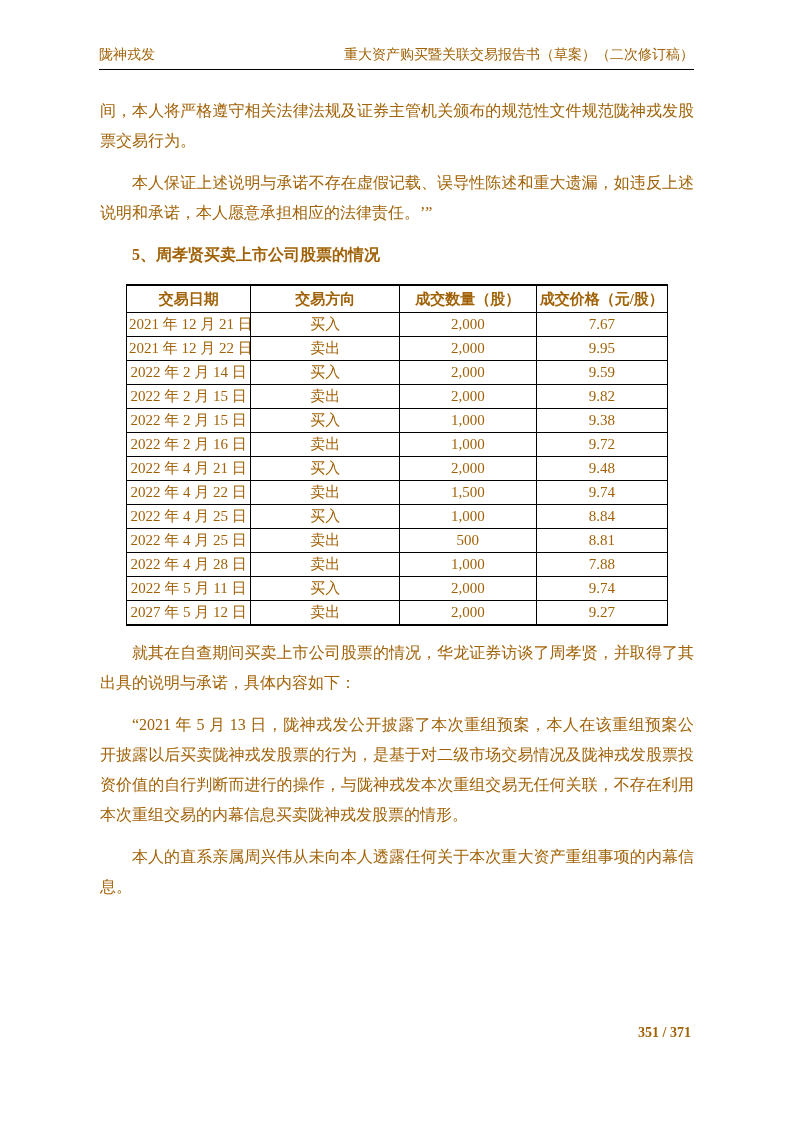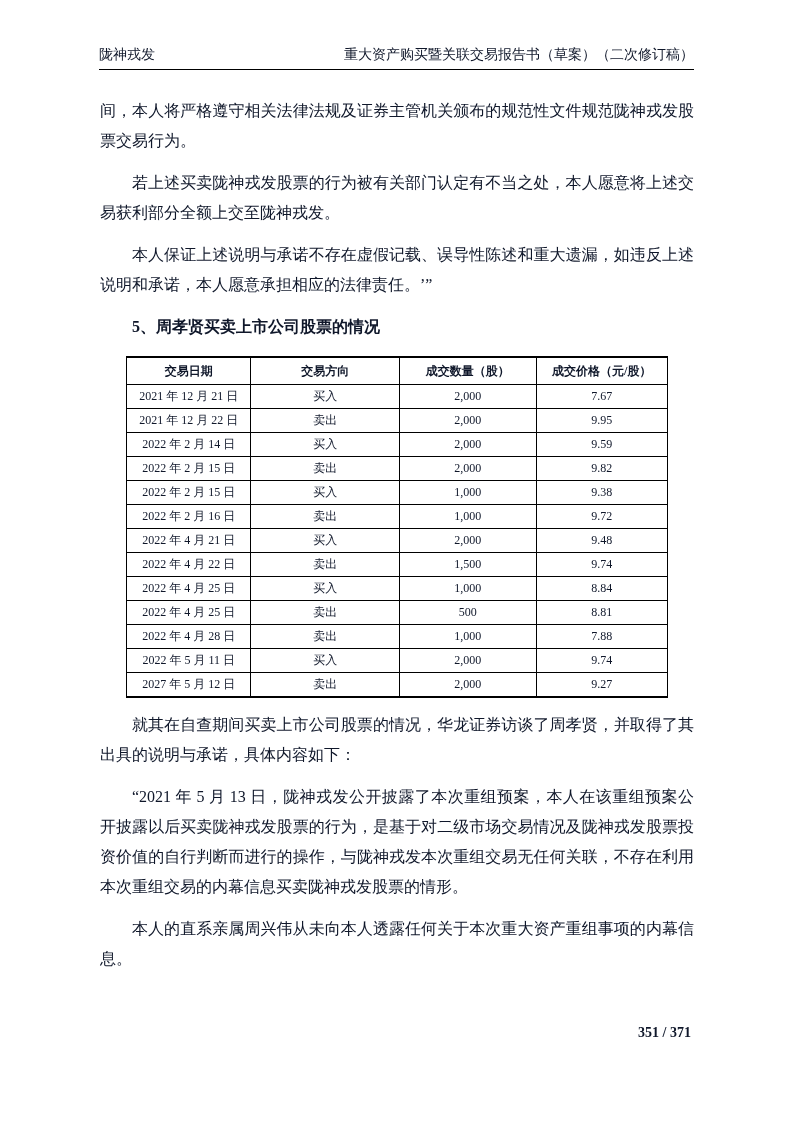--- a/index.html
+++ b/index.html
@@ -6,21 +6,21 @@
     margin: 0;
     padding: 0;
     background: #ffffff;
   }
   .page {
     position: relative;
     width: 793px;
     height: 1122px;
     background: #ffffff;
     font-family: "Liberation Serif", "DejaVu Serif", serif;
-    color: #0f172a;
+    color: #a16207;
     overflow: hidden;
   }
   .doc-header {
     position: absolute;
     left: 99px;
     right: 99px;
     top: 46px;
     display: flex;
     justify-content: space-between;
     align-items: flex-end;
@@ -52,21 +52,21 @@
     text-indent: 2em;
     font-weight: bold;
   }
   table.trades {
     border-collapse: collapse;
     margin: 14px auto 0 auto;
     width: 542px;
     table-layout: fixed;
     border-top: 2.5px solid #000;
     border-bottom: 2.5px solid #000;
-    font-size: 12px;
+    font-size: 15px;
     text-align: center;
   }
   table.trades col.c1 { width: 23.0%; }
   table.trades col.c2 { width: 27.5%; }
   table.trades col.c3 { width: 25.2%; }
   table.trades col.c4 { width: 24.3%; }
   table.trades th, table.trades td {
     border: 1px solid #000;
     padding: 0 2px;
     overflow: hidden;
@@ -96,21 +96,20 @@
 
 <div class="page">
 
   <div class="doc-header">
     <span class="hdr-left">陇神戎发</span>
     <span class="hdr-right">重大资产购买暨关联交易报告书（草案）（二次修订稿）</span>
   </div>
 
   <div class="content">
     <p class="no-indent">间，本人将严格遵守相关法律法规及证券主管机关颁布的规范性文件规范陇神戎发股票交易行为。</p>
-    <p>若上述买卖陇神戎发股票的行为被有关部门认定有不当之处，本人愿意将上述交易获利部分全额上交至陇神戎发。</p>
     <p>本人保证上述说明与承诺不存在虚假记载、误导性陈述和重大遗漏，如违反上述说明和承诺，本人愿意承担相应的法律责任。’”</p>
     <p class="heading">5、周孝贤买卖上市公司股票的情况</p>
 
     <table class="trades">
       <colgroup>
         <col class="c1">
           <col class="c2">
           <col class="c3">
           <col class="c4">
       </colgroup>

